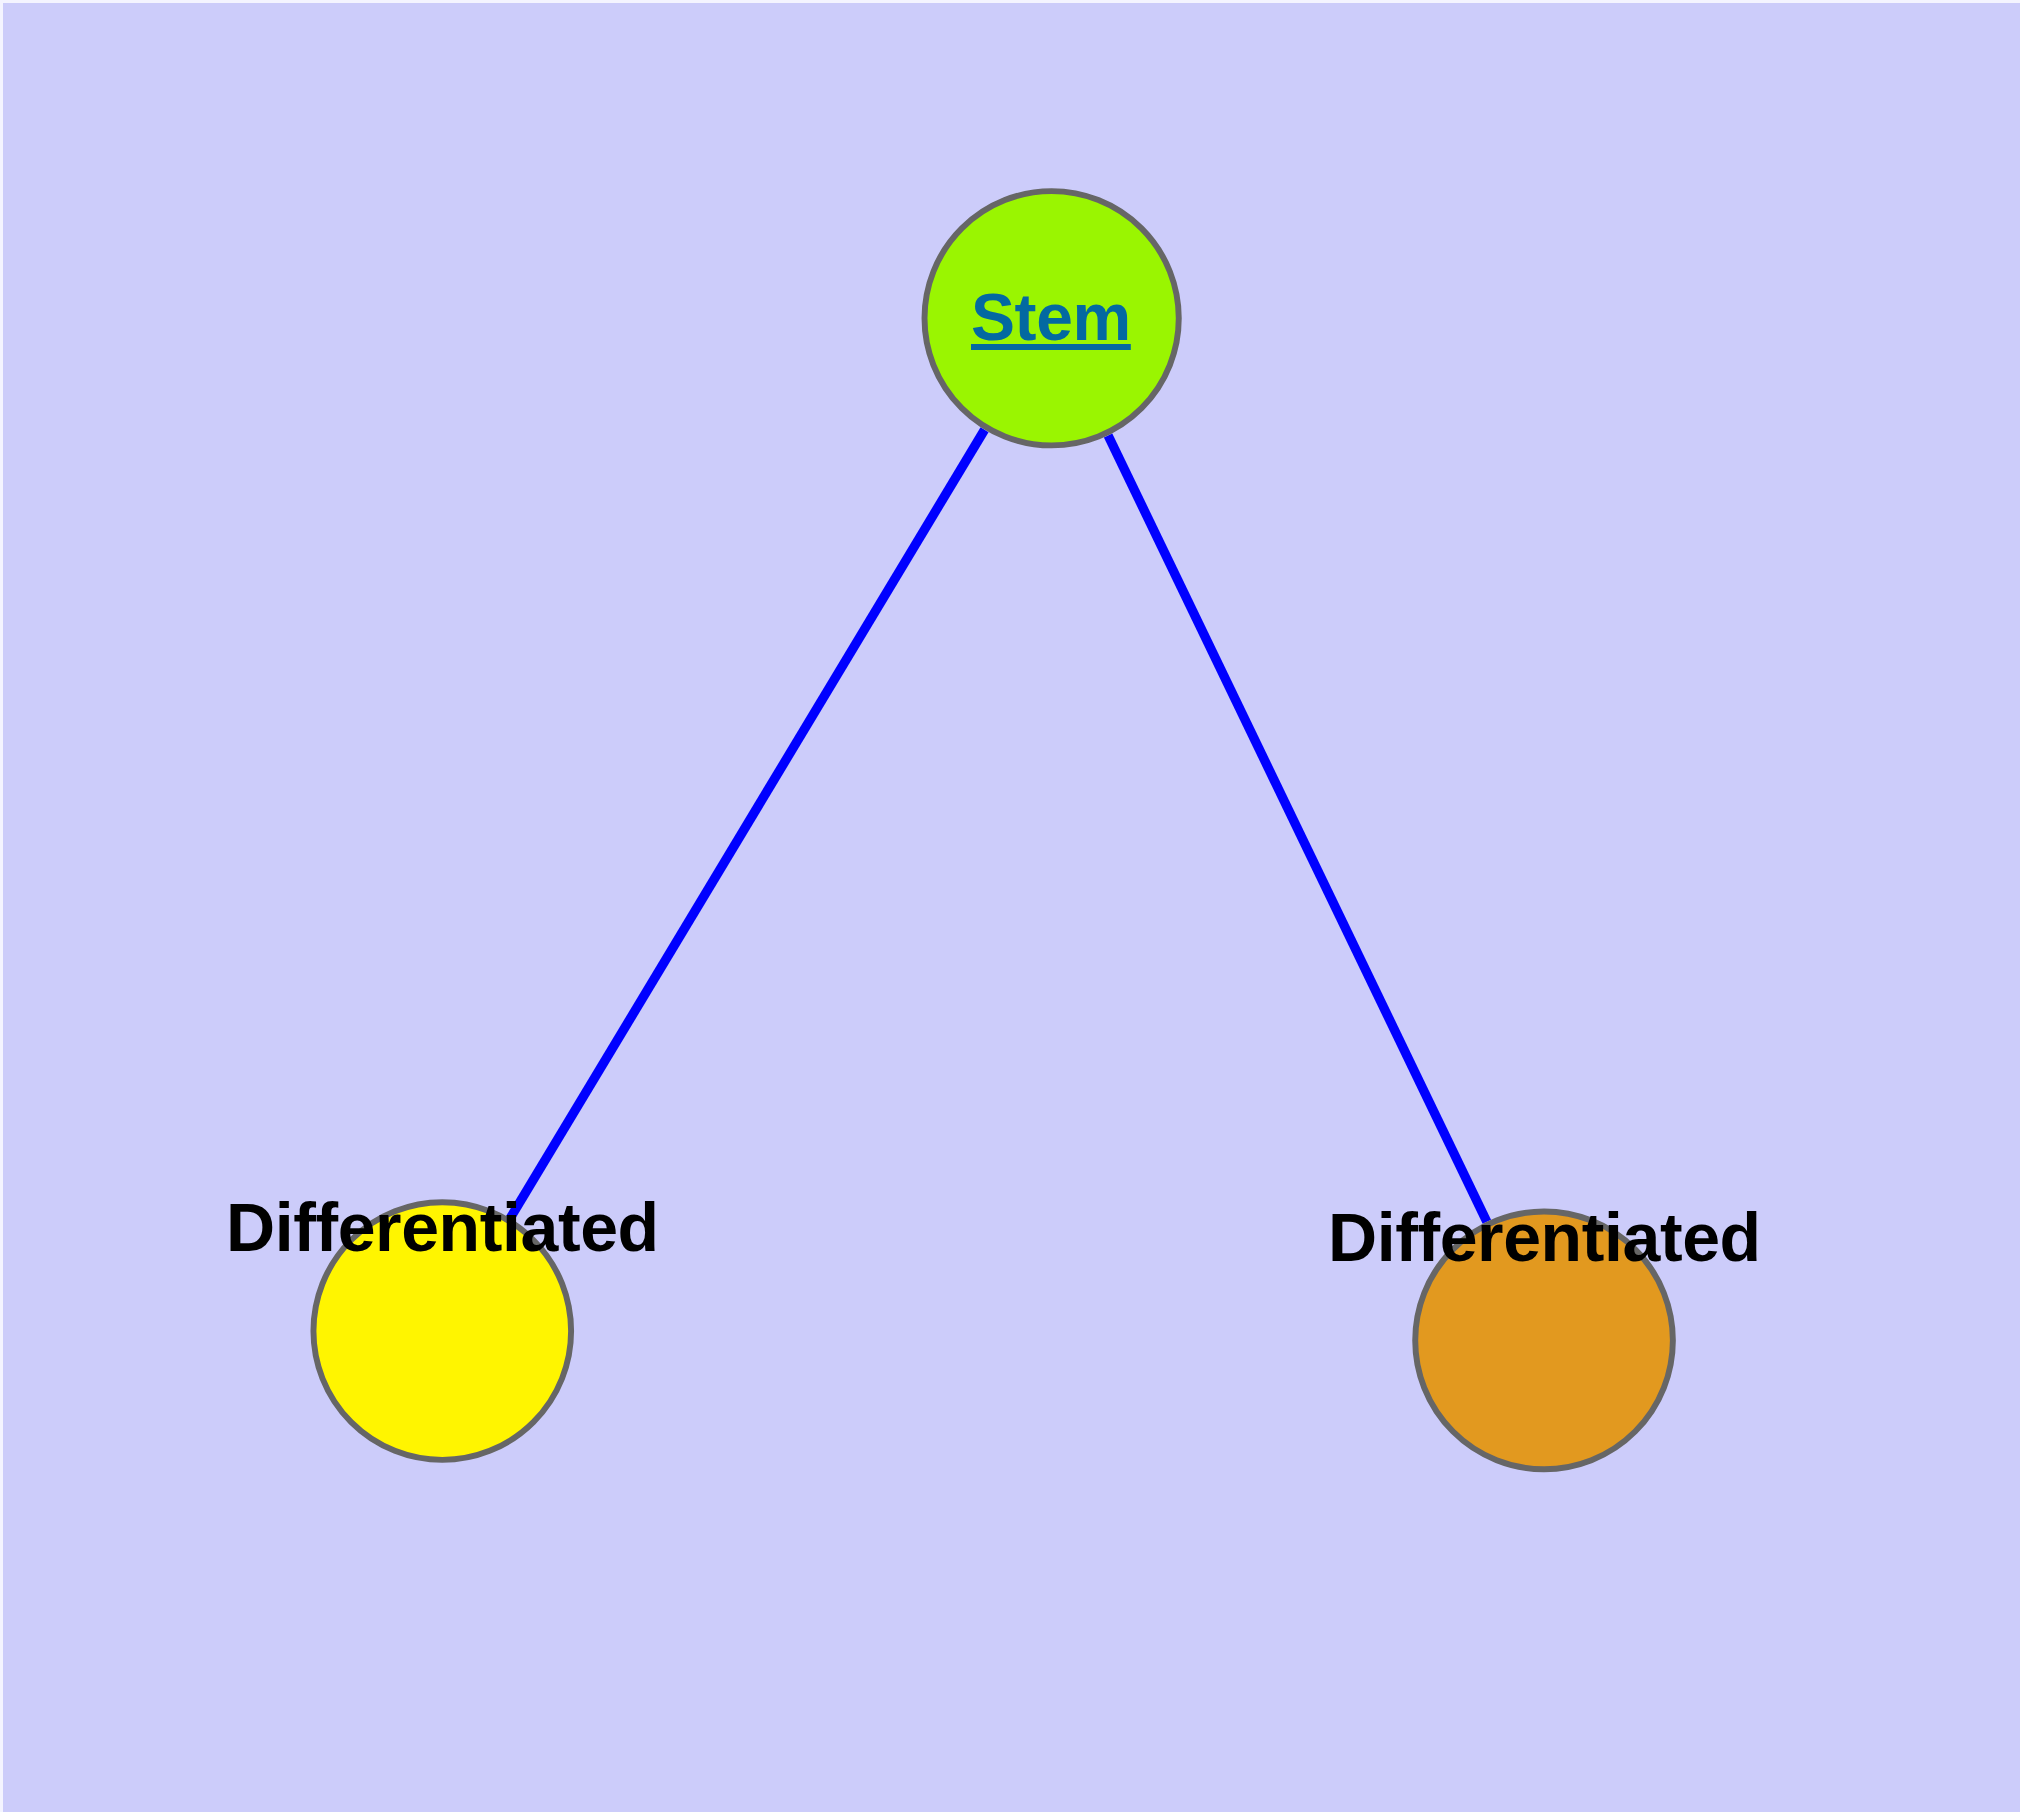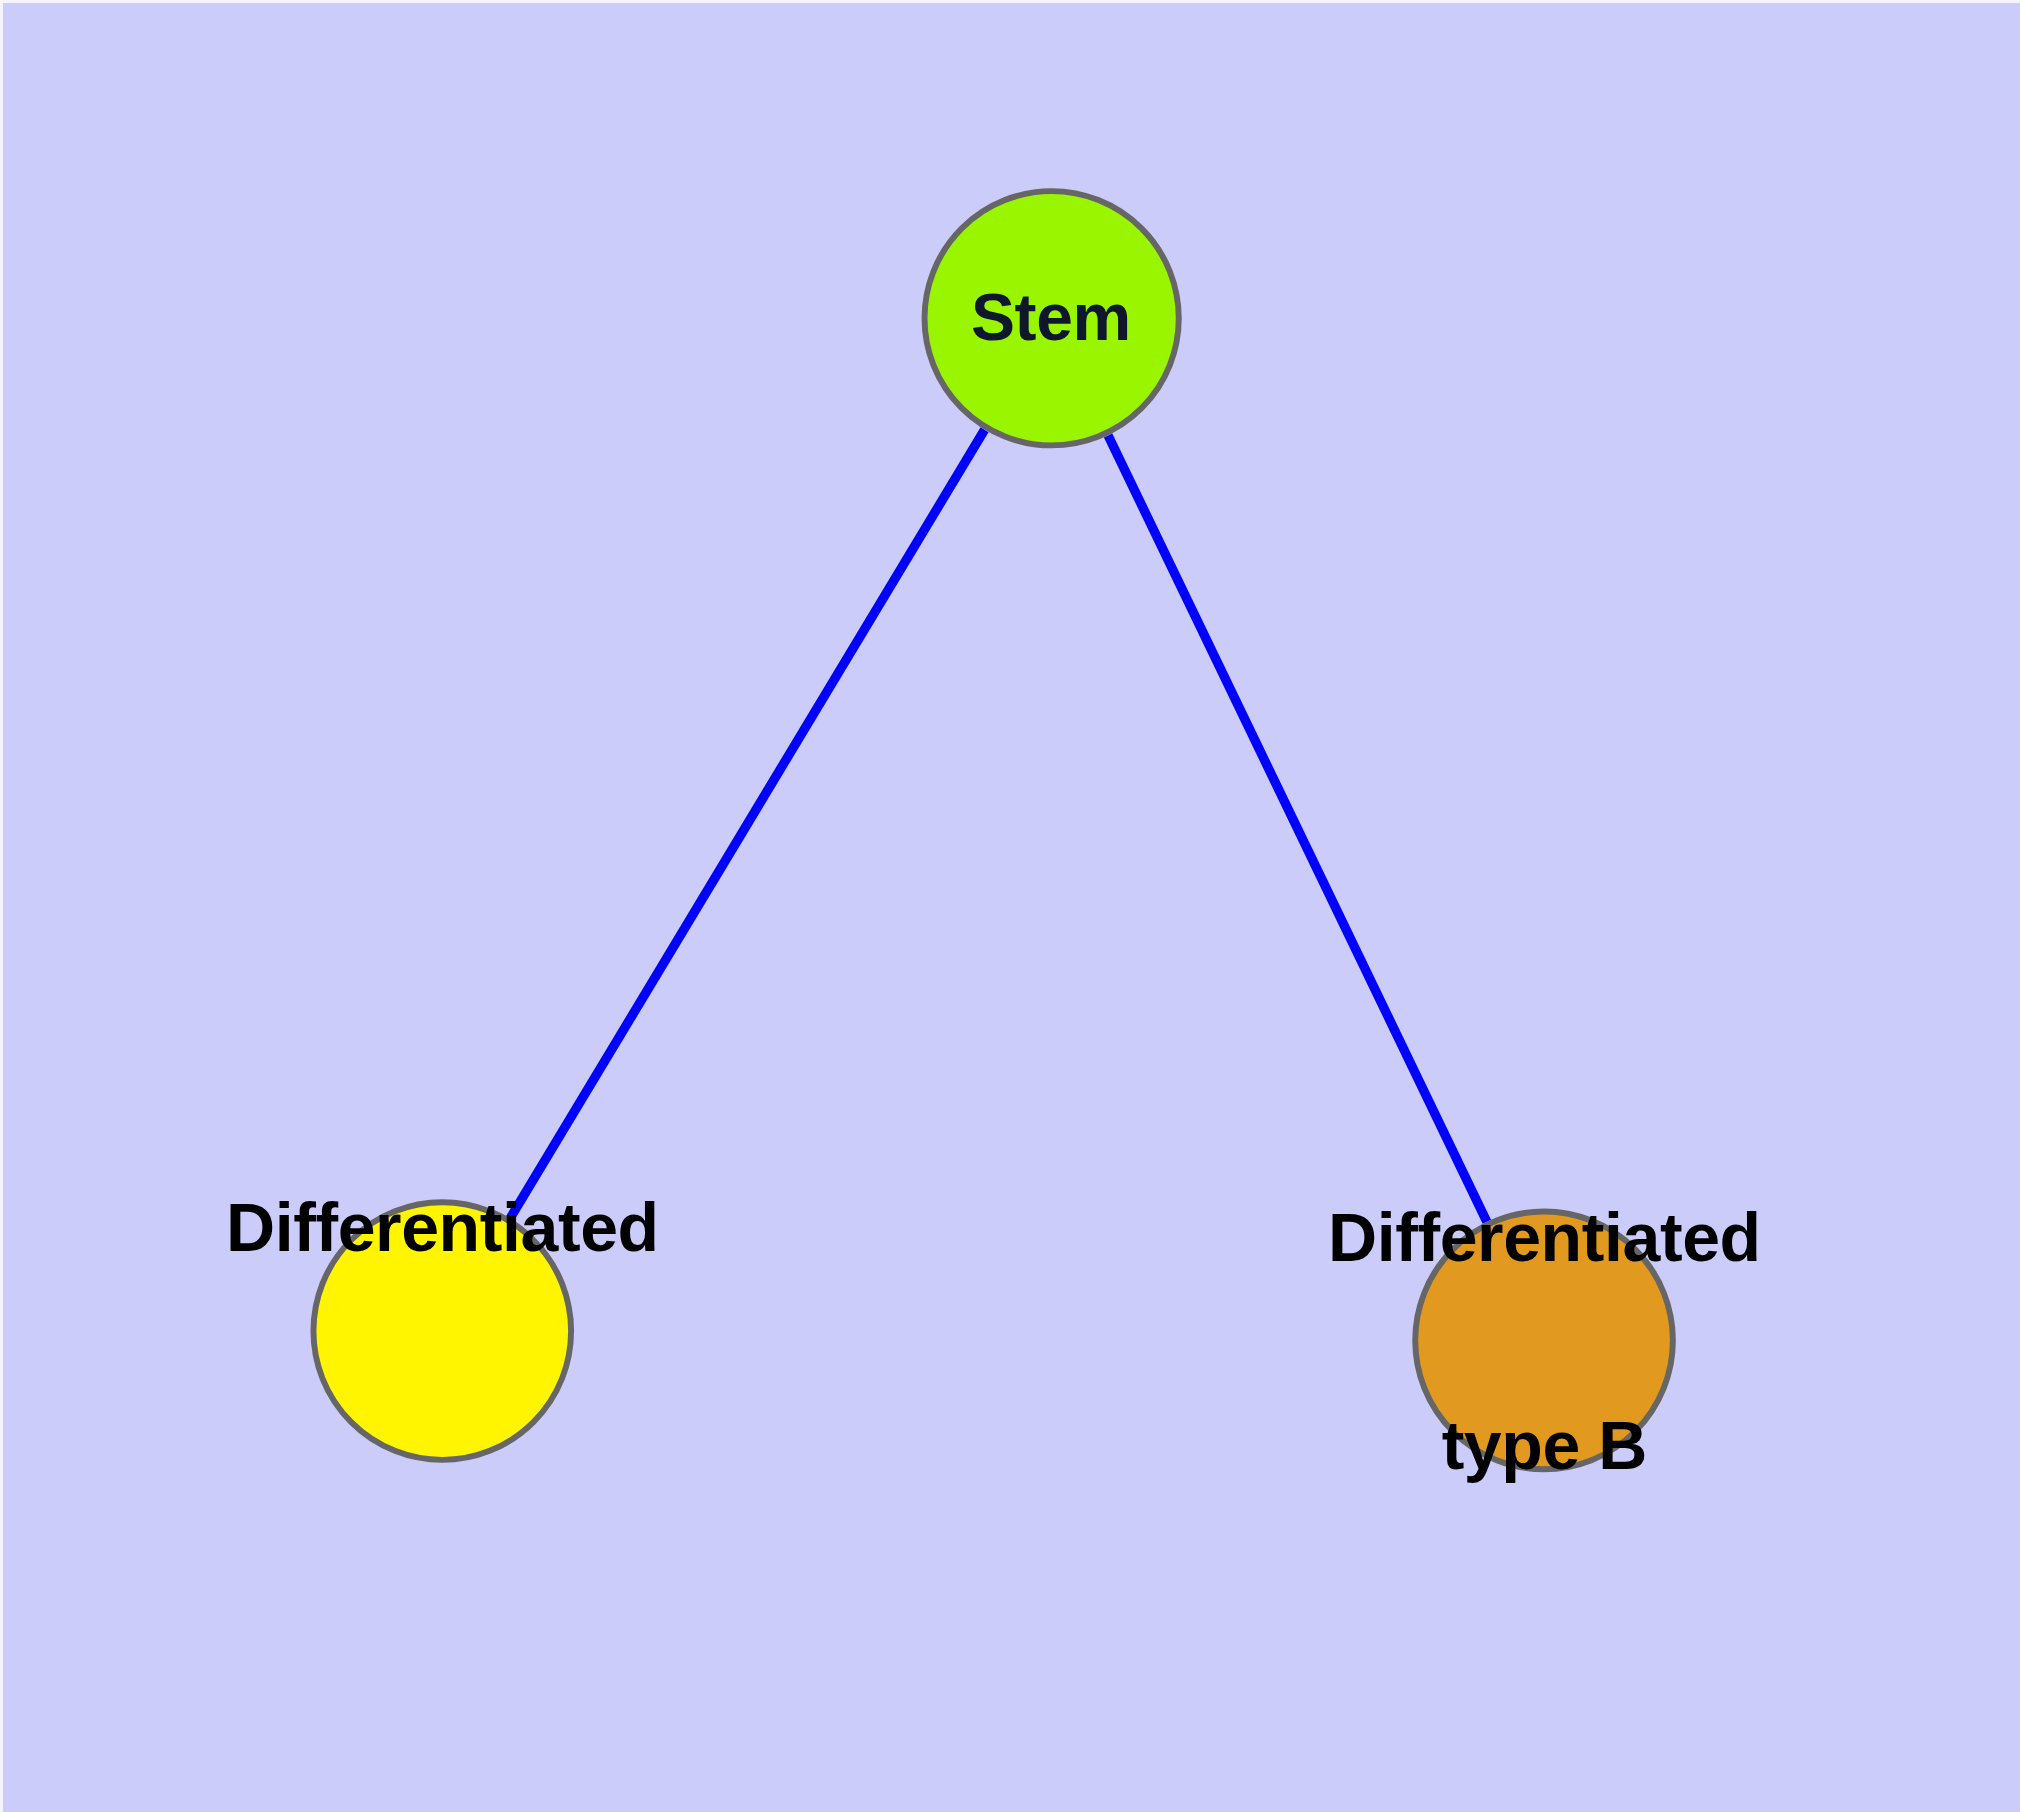--- a/index.html
+++ b/index.html
@@ -53,25 +53,24 @@
       <line id="edge-stem-diff-a" x1="1157.8631006240128" y1="503.5279481979205" x2="598.1679990421239" y2="1433.7583326073184" stroke="#0000ff" stroke-width="11" stroke-linecap="butt"></line>
       <line id="edge-stem-diff-b" x1="1303.6217249413348" y1="510.2888128730633" x2="1750.5102395545437" y2="1437.909378490154" stroke="#0000ff" stroke-width="11" stroke-linecap="butt"></line>
     </g>
     <g>
       <circle id="node-stem" cx="1237" cy="372" r="150" fill="#9af501" stroke="#666666" stroke-width="7"></circle>
       <circle id="node-diff-a" cx="518" cy="1567" r="152" fill="#fff500" stroke="#666666" stroke-width="7"></circle>
       <circle id="node-diff-b" cx="1818" cy="1578" r="152" fill="#e2991f" stroke="#666666" stroke-width="7"></circle>
     </g>
   </svg>
 
-  <div class="node-label stem" id="label-stem" style="font-size: 66px; color: #0f172a; left: 968px; top: 281px;">Stem</div>
+  <div class="node-label stem" id="label-stem" style="font-size: 66px; color: #0369a1; left: 968px; top: 281px; text-decoration: underline;">Stem</div>
 
   <div class="node-label leaf" id="label-diff-a" style="font-size: 68px; color: rgb(0, 0, 0); left: 223px; top: 1051px;">
     <div>Differentiated</div>
   </div>
 
   <div class="node-label leaf" id="label-diff-b" style="font-size: 68px; color: rgb(0, 0, 0); left: 1325px; top: 1061px;">
     <div>Differentiated</div>
-    <div>type B</div>
   </div>
 
 </div>
 
 
 </body></html>

